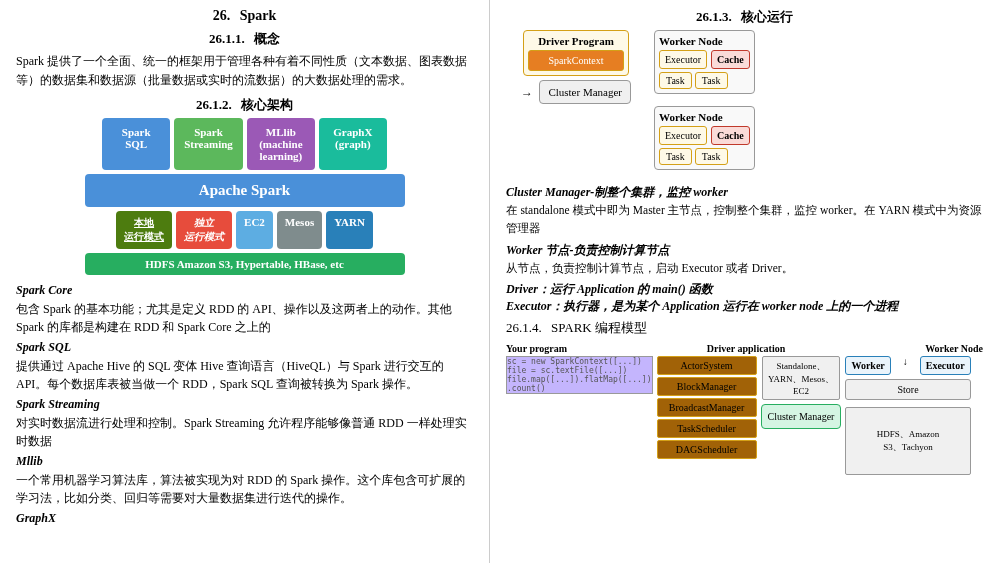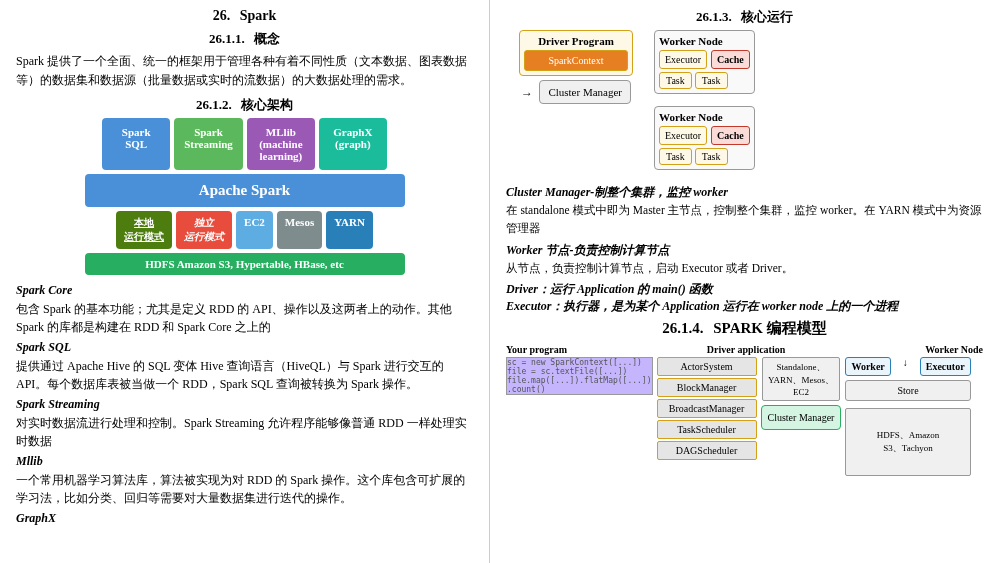--- a/index.html
+++ b/index.html
@@ -210,21 +210,21 @@
       color: #555;
     }
     .driver-app-col {
       display: flex;
       flex-direction: column;
       gap: 2px;
       min-width: 100px;
     }
     .driver-app-item {
       border: 1px solid #d4a017;
-      background: #e5e5e5;
+      background: #a16207;
       border-radius: 2px;
       padding: 3px 5px;
       font-size: 10px;
       text-align: center;
     }
     .cluster-mgr-right {
       border: 1px solid #27ae60;
       background: #d5f5e3;
       border-radius: 4px;
       padding: 6px;
@@ -348,21 +348,21 @@
   <div class="right-col">
 
     <div style="font-size:13px;font-weight:bold;text-align:center;margin-bottom:4px;">
       <span>26.1.3.</span>
       <span style="margin-left:6px;">核心运行</span>
     </div>
 
     <div style="display:flex; gap:8px; margin-bottom:8px; align-items:flex-start;">
 
       <div style="display:flex;flex-direction:column;gap:4px;align-items:center;min-width:140px;">
-        <div class="driver-box" style="width:114px;">
+        <div class="driver-box" style="width:106px;">
           <div style="font-size:11px;font-weight:bold;">Driver Program</div>
           <div class="spark-context-box">SparkContext</div>
         </div>
 
         <div style="display:flex;align-items:center;justify-content:space-between;width:110px;font-size:12px;">
           <span>→</span>
           <div class="cluster-manager-box" style="font-size:11px;padding:5px 8px;">Cluster Manager</div>
         </div>
       </div>
 
@@ -407,21 +407,21 @@
     </div>
 
     <div>
       <p class="bold-italic" style="font-size:12px;font-weight:bold;font-style:italic;">Driver：运行 Application 的 main() 函数</p>
     </div>
 
     <div>
       <p class="bold-italic" style="font-size:12px;font-weight:bold;font-style:italic;">Executor：执行器，是为某个 Application 运行在 worker node 上的一个进程</p>
     </div>
 
-    <div style="font-size:15px;font-weight:bold;text-align:center;margin:4px 0;">
+    <div style="font-size:13px;font-weight:normal;text-align:left;margin:4px 0;">
       <span>26.1.4.</span>
       <span style="margin-left:6px;">SPARK 编程模型</span>
     </div>
 
     <div class="spark-prog-diagram">
       <div class="prog-top">
         <span>Your program</span>
         <span>Driver application</span>
         <span>Worker Node</span>
       </div>

